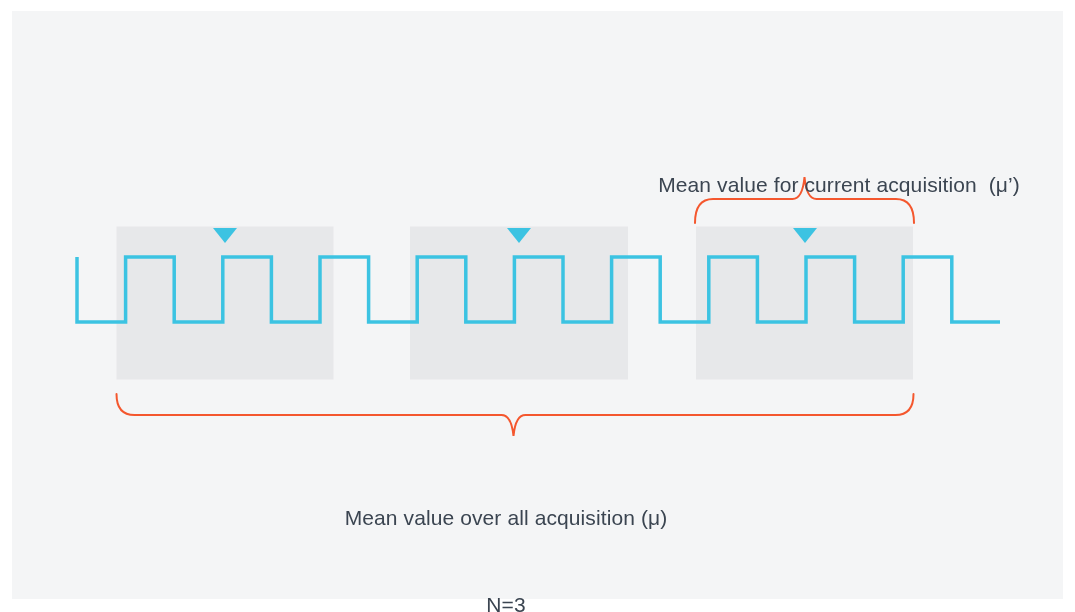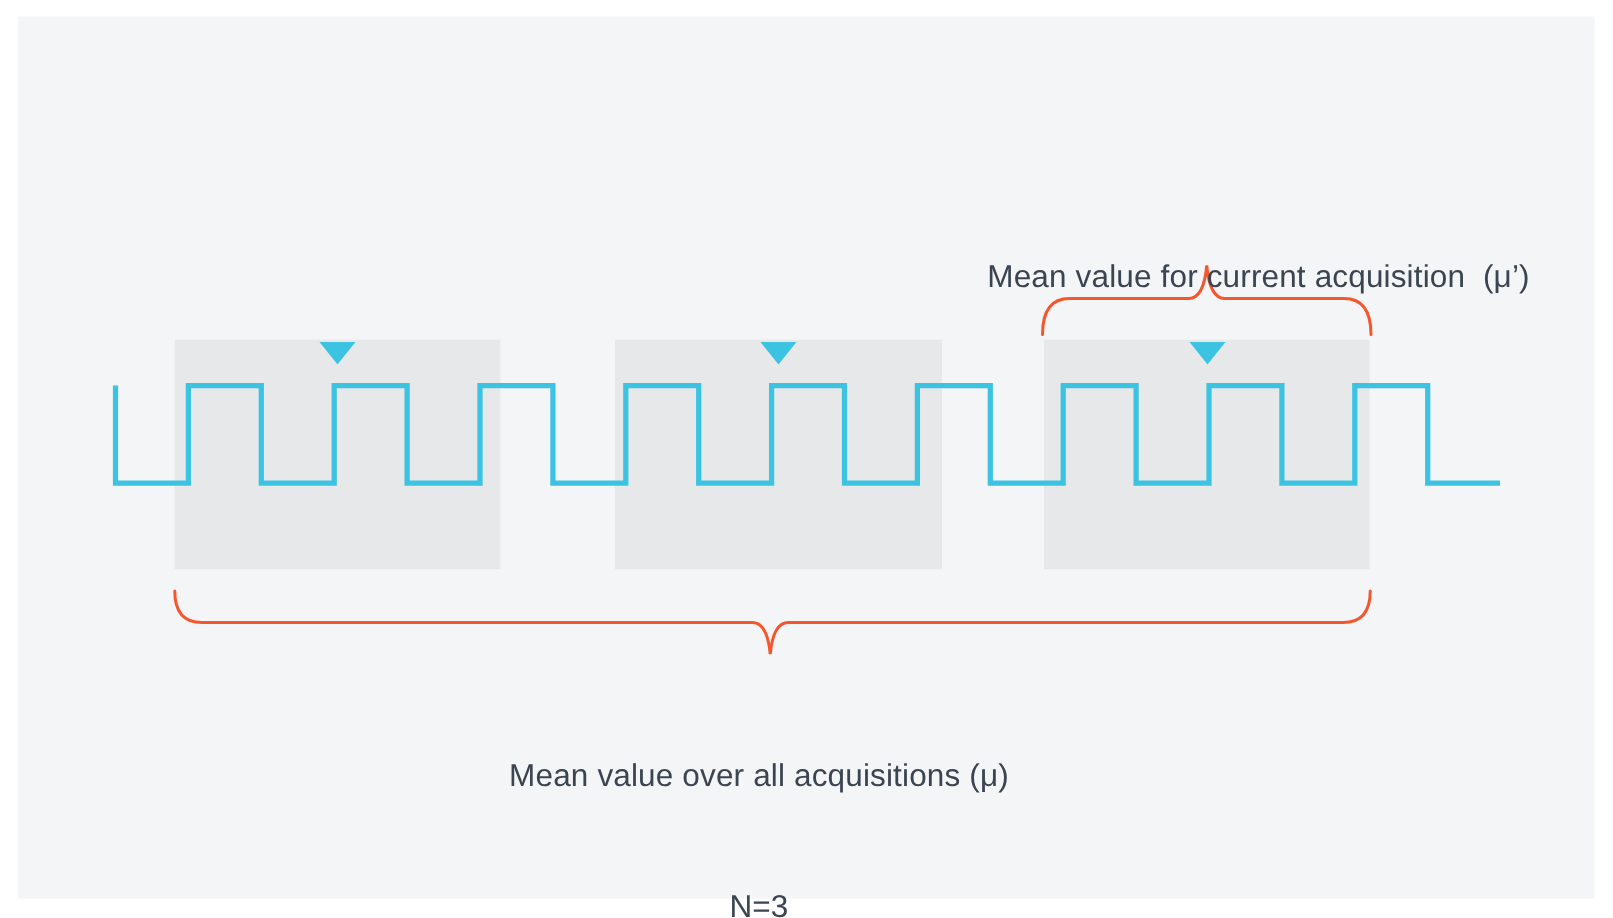--- a/index.html
+++ b/index.html
@@ -62,15 +62,15 @@
     <polygon points="793,228 817,228 805,243" fill="#3cc3e2"></polygon>
     <path d="M 695 223 Q 695 199 713 199 H 792.5 Q 802.5 199 804.5 177 Q 806.5 199 816.5 199 H 896 Q 914 199 914 223" stroke="#f4572e" stroke-width="2" fill="none" stroke-linecap="round"></path>
     <path d="M 116.5 394 Q 116.5 415 134.5 415 H 501.5 Q 511.5 415 513.5 436 Q 515.5 415 525.5 415 H 895.5 Q 913.5 415 913.5 394" stroke="#f4572e" stroke-width="2" fill="none" stroke-linecap="round"></path>
   </svg>
 
 <div class="label label-top" style="color: rgb(59, 69, 81);">
   <div>Mean value for current acquisition  (μ’)</div>
 </div>
 
 <div class="label label-bottom" style="color: rgb(59, 69, 81);">
-  <div>Mean value over all acquisitions (μ)</div>
+  <div>Mean value over all acquisition (μ)</div>
   <div>N=3</div>
 </div>
 
 </body></html>

